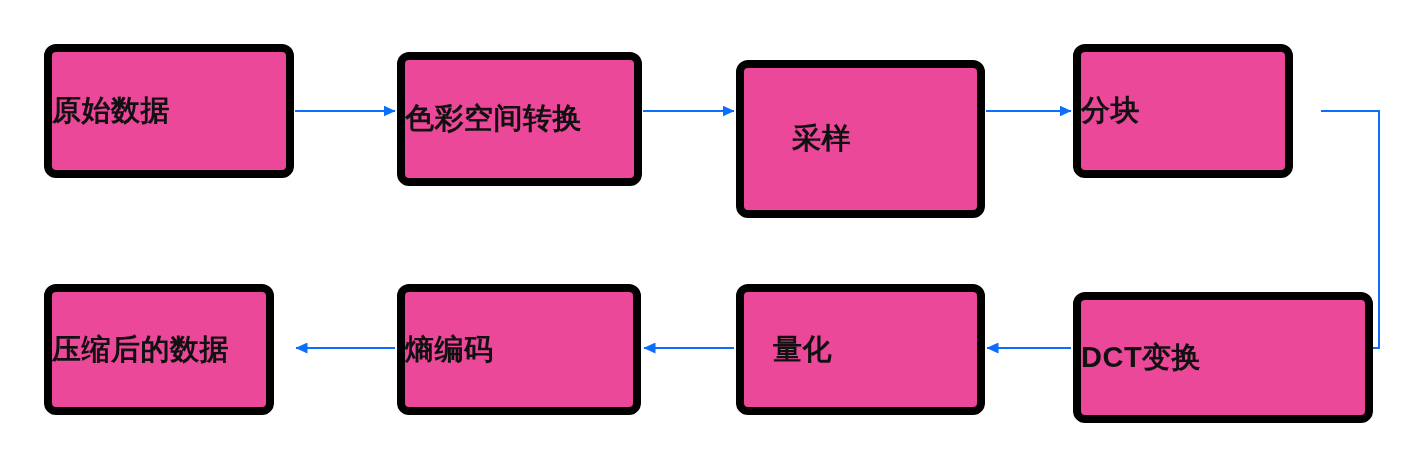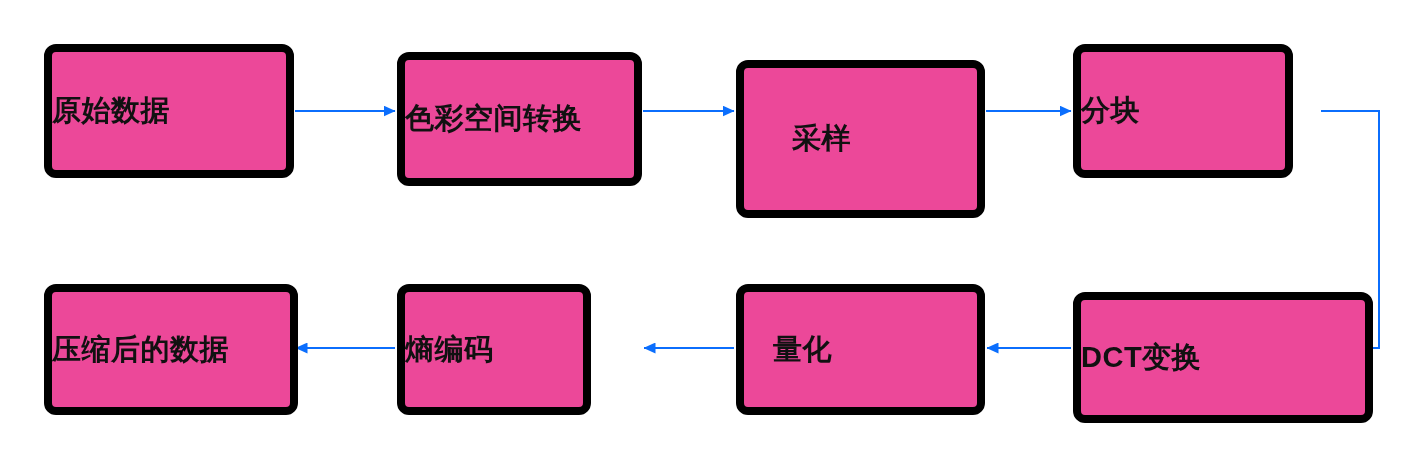--- a/index.html
+++ b/index.html
@@ -105,21 +105,21 @@
   </div>
 
   <div class="node" id="node-dct" style="left:1073px; top:292px; width:300px; height:131px;">
     <span class="node-label">DCT变换</span>
   </div>
 
   <div class="node" id="node-quantization" style="left:736px; top:284px; width:249px; height:131px;padding-left:29px;">
     <span class="node-label">量化</span>
   </div>
 
-  <div class="node" id="node-entropy-coding" style="left:397px; top:284px; width:194px; height:131px;">
+  <div class="node" id="node-entropy-coding" style="left:397px; top:284px; width:244px; height:131px;">
     <span class="node-label">熵编码</span>
   </div>
 
-  <div class="node" id="node-compressed-data" style="left:44px; top:284px; width:254px; height:131px;">
+  <div class="node" id="node-compressed-data" style="left:44px; top:284px; width:230px; height:131px;">
     <span class="node-label">压缩后的数据</span>
   </div>
 
 </div>
 
 </body></html>

